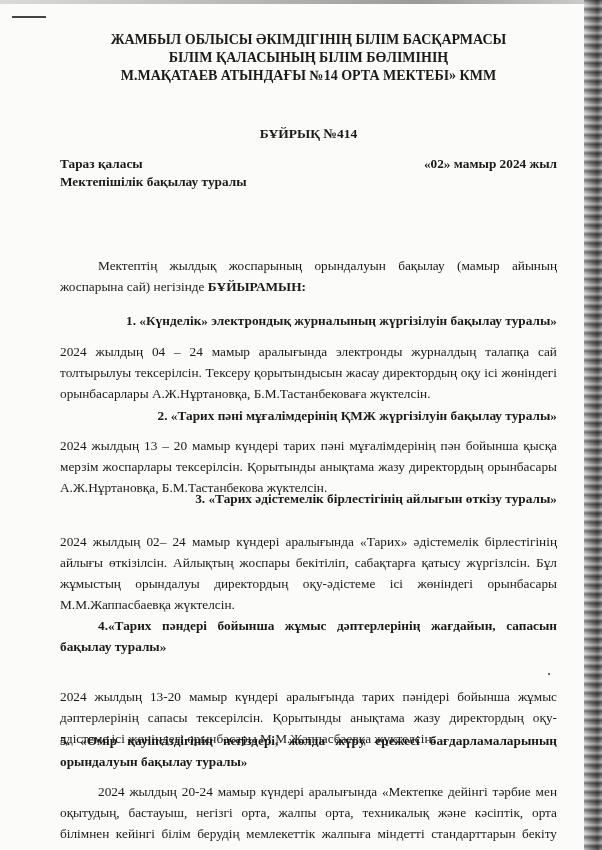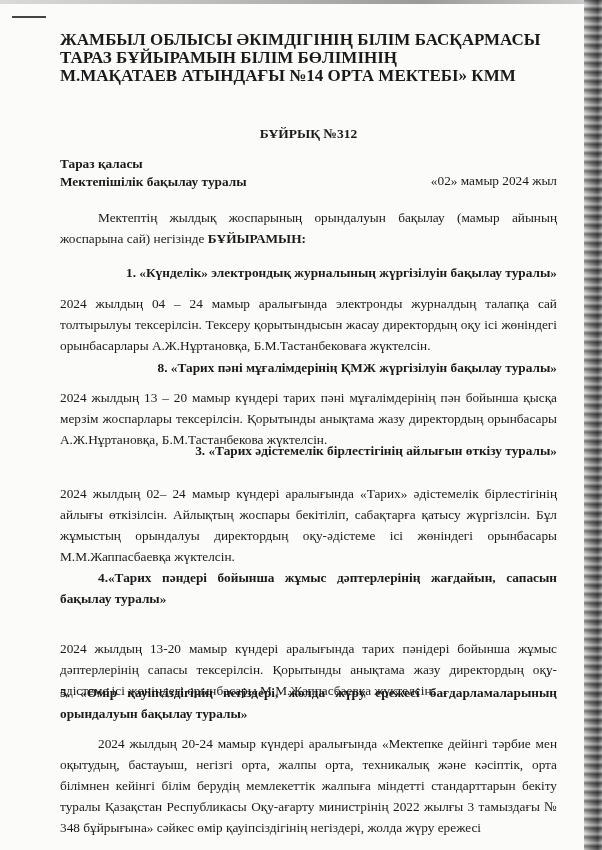--- a/index.html
+++ b/index.html
@@ -20,62 +20,62 @@
     position: absolute; right: 0; top: 0; width: 18px; height: 850px;
     background:
       repeating-linear-gradient(180deg, rgba(40,40,40,0.55) 0px, rgba(120,120,120,0.35) 3px, rgba(230,230,230,0.5) 6px, rgba(60,60,60,0.6) 9px),
       linear-gradient(90deg, #e8e8e8 0%, #7a7a7a 45%, #3a3a3a 75%, #9a9a9a 100%);
   }
   .page {
     position: absolute; left: 60px; top: 0; width: 497px;
     font-size: 13.3px; line-height: 21px;
   }
   .header {
-    position: absolute; left: 0; width: 497px; 
-    font-weight: bold; font-size: 17px; line-height: 18px;
+    position: absolute; left: 0; width: 497px; text-align: center;
+    font-weight: bold; font-size: 14px; line-height: 18px;
   }
   .order-title {
     position: absolute; left: 0; width: 497px; text-align: center;
     font-weight: bold; font-size: 13.5px; top: 123px;
   }
   .place { position: absolute; left: 0; top: 153px; font-weight: bold; }
-  .date { position: absolute; right: 0; top: 170px; font-weight: normal; }
+  .date { position: absolute; right: 0; top: 153px; font-weight: bold; }
   .subject { position: absolute; left: 0; top: 171px; font-weight: bold; }
-  .block { position: absolute; left: 0; width: 497px; text-align: justify; }
+  .block { position: absolute; left: 0; width: 497px; text-align: justify; margin-top: 48px; }
   .indent { text-indent: 38px; }
   .h { font-weight: bold; text-align: right; }
   .hl { font-weight: bold; text-align: justify; }
   .dot { position: absolute; left: 548px; top: 673px; width: 2px; height: 2px; background: #333; border-radius: 1px; }
 </style>
 </head>
 <body>
 
 <div class="top-shadow"></div>
 <div class="dash"></div>
 <div class="edge"></div>
 <div class="dot"></div>
 
 <div class="page">
   <div class="header" style="top:31px">ЖАМБЫЛ ОБЛЫСЫ ӘКІМДІГІНІҢ БІЛІМ БАСҚАРМАСЫ</div>
-  <div class="header" style="top:49px">ТАРАЗ БҰЙЫРАМЫН  БІЛІМ БӨЛІМІНІҢ</div>
+  <div class="header" style="top:49px">БІЛІМ ҚАЛАСЫНЫҢ  БІЛІМ БӨЛІМІНІҢ</div>
   <div class="header" style="top:67px">М.МАҚАТАЕВ АТЫНДАҒЫ №14 ОРТА МЕКТЕБІ»  КММ</div>
 
-  <div class="order-title">БҰЙРЫҚ  №312</div>
+  <div class="order-title">БҰЙРЫҚ  №414</div>
 
   <div class="place">Тараз қаласы</div>
   <div class="date">«02» мамыр 2024 жыл</div>
 
   <div class="subject">Мектепішілік бақылау туралы</div>
 
   <div class="block indent" style="top:207px"><span>Мектептің жылдық жоспарының орындалуын бақылау (мамыр айының жоспарына сай)  негізінде </span><b>БҰЙЫРАМЫН:</b></div>
 
   <div class="block h" style="top:262px">1. «Күнделік» электрондық журналының жүргізілуін бақылау туралы»</div>
   <div class="block" style="top:293px">2024 жылдың 04 – 24 мамыр аралығында электронды журналдың талапқа сай толтырылуы тексерілсін. Тексеру қорытындысын жасау директордың оқу ісі жөніндегі орынбасарлары А.Ж.Нұртановқа, Б.М.Тастанбековаға жүктелсін.</div>
 
-  <div class="block h" style="top:357px">8. «Тарих пәні мұғалімдерінің  ҚМЖ жүргізілуін бақылау туралы»</div>
+  <div class="block h" style="top:357px">2. «Тарих пәні мұғалімдерінің  ҚМЖ жүргізілуін бақылау туралы»</div>
   <div class="block" style="top:387px">2024 жылдың 13 – 20 мамыр күндері  тарих пәні мұғалімдерінің пән бойынша қысқа мерзім жоспарлары тексерілсін. Қорытынды анықтама жазу директордың орынбасары А.Ж.Нұртановқа, Б.М.Тастанбекова жүктелсін.</div>
 
   <div class="block h" style="top:440px">3. «Тарих  әдістемелік бірлестігінің айлығын өткізу туралы»</div>
   <div class="block" style="top:483px">2024 жылдың  02– 24 мамыр күндері аралығында «Тарих» әдістемелік бірлестігінің айлығы өткізілсін. Айлықтың жоспары бекітіліп, сабақтарға қатысу жүргізлсін. Бұл жұмыстың орындалуы директордың оқу-әдістеме ісі жөніндегі орынбасары М.М.Жаппасбаевқа жүктелсін.</div>
 
   <div class="block hl indent" style="top:567px">4.«Тарих пәндері бойынша жұмыс дәптерлерінің жағдайын, сапасын бақылау туралы»</div>
   <div class="block" style="top:638px">2024 жылдың 13-20 мамыр күндері аралығында тарих пәнідері бойынша жұмыс дәптерлерінің сапасы тексерілсін. Қорытынды анықтама жазу директордың оқу-әдістеме ісі жөніндегі орынбасары М.М.Жаппасбаевқа жүктелсін.</div>
 
   <div class="block hl" style="top:682px">5. «Өмір қауіпсіздігінің негіздері, жолда жүру ережесі бағдарламаларының орындалуын бақылау туралы»</div>
   <div class="block indent" style="top:733px">2024 жылдың 20-24 мамыр күндері аралығында «Мектепке дейінгі тәрбие мен оқытудың, бастауыш, негізгі орта, жалпы орта, техникалық және кәсіптік, орта білімнен кейінгі білім берудің мемлекеттік жалпыға міндетті стандарттарын бекіту туралы Қазақстан Республикасы Оқу-ағарту министрінің 2022 жылғы 3 тамыздағы № 348 бұйрығына» сәйкес өмір қауіпсіздігінің негіздері, жолда жүру ережесі</div>

